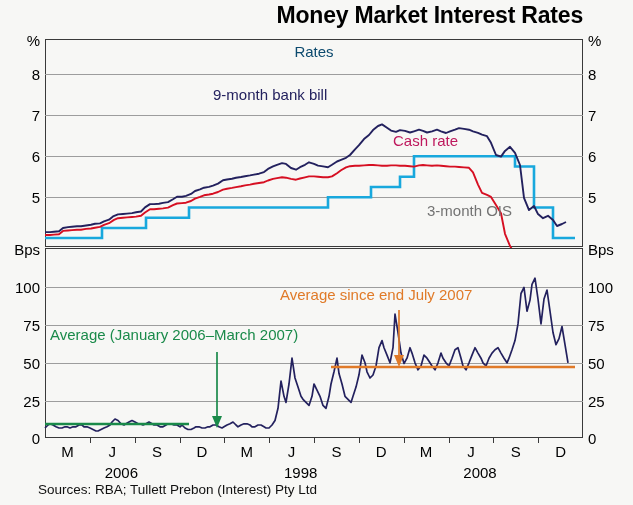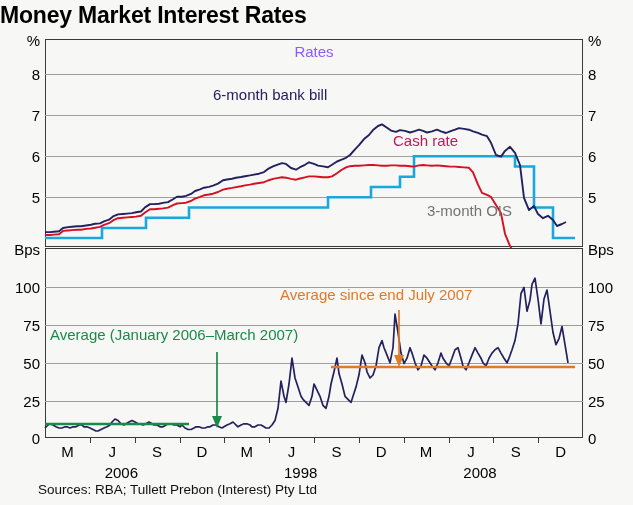--- a/index.html
+++ b/index.html
@@ -8,33 +8,33 @@
     background:#f7f7f5;
     font-family:"Liberation Sans", sans-serif;
     color:#000;
     overflow:hidden;
     position:relative;
   }
   #root{position:absolute;inset:0;}
 
   .chart-title{
     position:absolute;left:0;top:2px;width:583px;
-    text-align:left;
+    text-align:right;
     font-size:23px;font-weight:bold;
     letter-spacing:-0.2px;
   }
 
   .panel{position:absolute;left:45px;width:538px;background:#f7f7f5;}
   .panel-border{position:absolute;inset:0;border:1px solid #3a3a3a;box-sizing:border-box;pointer-events:none;}
   #panel-top{top:39px;height:208px;}
   #panel-bottom{top:248px;height:190px;}
 
   .panel-label{
     position:absolute;left:0;width:538px;text-align:center;
-    font-size:15px;color:#8b5cf6;top:4px;
+    font-size:15px;color:#0c4a6e;top:4px;
   }
 
   .gridline{position:absolute;left:0;width:538px;height:1px;background:#9d9d9d;}
   .lbl-left{position:absolute;width:40px;text-align:right;left:0px;font-size:15px;}
   .lbl-right{position:absolute;width:46px;text-align:left;left:588px;font-size:15px;}
 
   .xtick{position:absolute;width:1px;height:5px;background:#3a3a3a;}
   .xlab{position:absolute;font-size:15px;text-align:center;width:30px;}
   .yearlab{position:absolute;font-size:15px;text-align:left;width:60px;}
 
@@ -80,21 +80,21 @@
         109,165.1 114,164.7 118,163.9 123,163.1 128,160.2 132,157.7 137,157.7 141,156.9 146,154.9 150,152 155,150.3
         159,148.7 164,147.9 168,146.6 173,144.6 178,141.3 182,140.5 187,139.7 191,138.8 196,138 200,137.2 205,136.4
         209,135.6 214,134.7 219,133.1 223,129.9 228,127.4 232,125.8 237,124.1 241,124.9 246,129 251,130.7 255,128.2
         260,125.8 264,123.3 269,124.9 273,126.6 278,127.4 283,128.2 287,125.8 292,122.5 296,120.9 301,118.8 305,116
         310,110.3 314,106.2 319,100.1 324,96 328,91.1 333,87 337,85.4 342,88.7 346,91.6 351,92.8 355,91.1 360,91.9
         365,93.5 369,92.3 374,90.7 378,91.9 382,93.5 387,92.3 392,90.7 396,92.3 401,94 405,92.3 410,90.7 414,89.1
         419,89.9 424,90.7 428,92.3 433,93.9 437,95.6 442,97.2 446,103.8 451,116 456,117.6 460,111.9 465,107.8
         470,113.9 475,126 479,158.9 484,171.1 489,167 493,175.1 498,179.2 503,176.8 508,180.9 512,187 517,185 521,183"></polyline>
     </svg>
 
-    <div class="series-label" style="left:168px;top:47px;color:#23215e;">6-month bank bill</div>
+    <div class="series-label" style="left:168px;top:47px;color:#23215e;">9-month bank bill</div>
     <div class="series-label" style="left:348px;top:93px;color:#be185d;">Cash rate</div>
     <div class="series-label" style="left:382px;top:163px;color:#737373;">3-month OIS</div>
   </div>
 
   <div class="lbl-left" style="top:32px">%</div>
   <div class="lbl-right" style="top:32px">%</div>
 
   <div class="lbl-left" style="top:66px">8</div>
   <div class="lbl-right" style="top:66px">8</div>
   <div class="lbl-left" style="top:107px">7</div>

